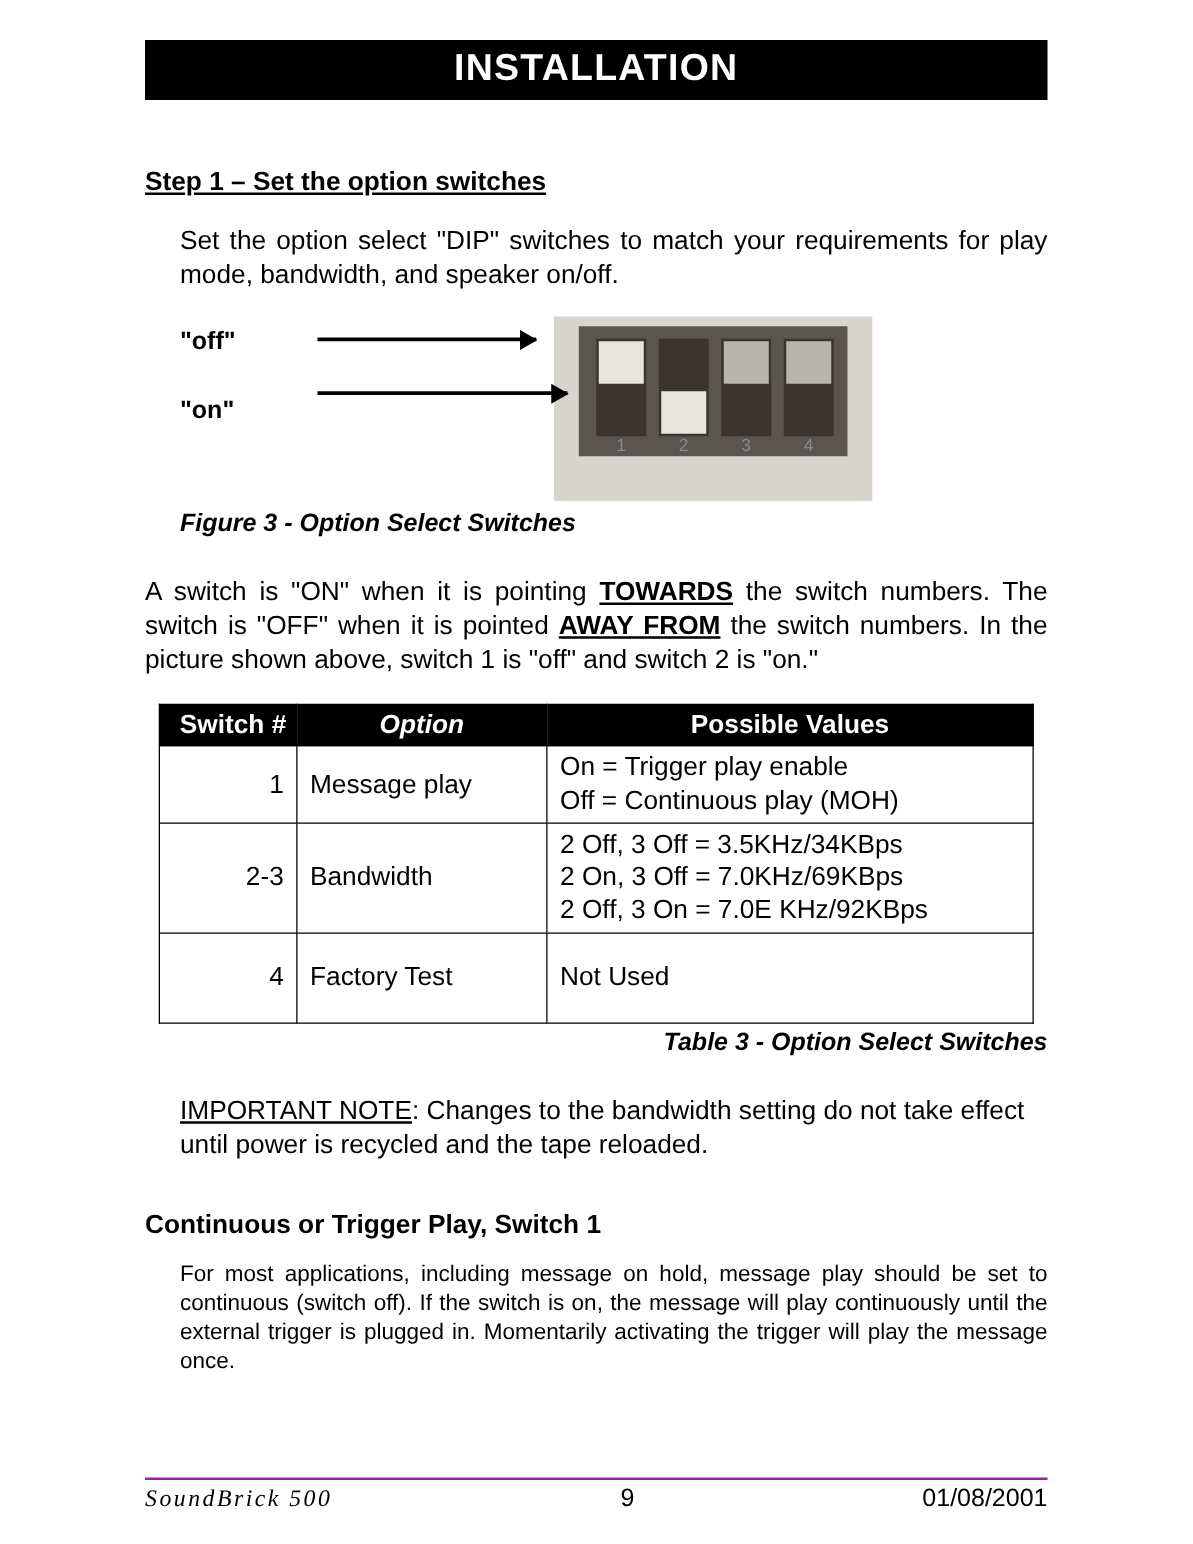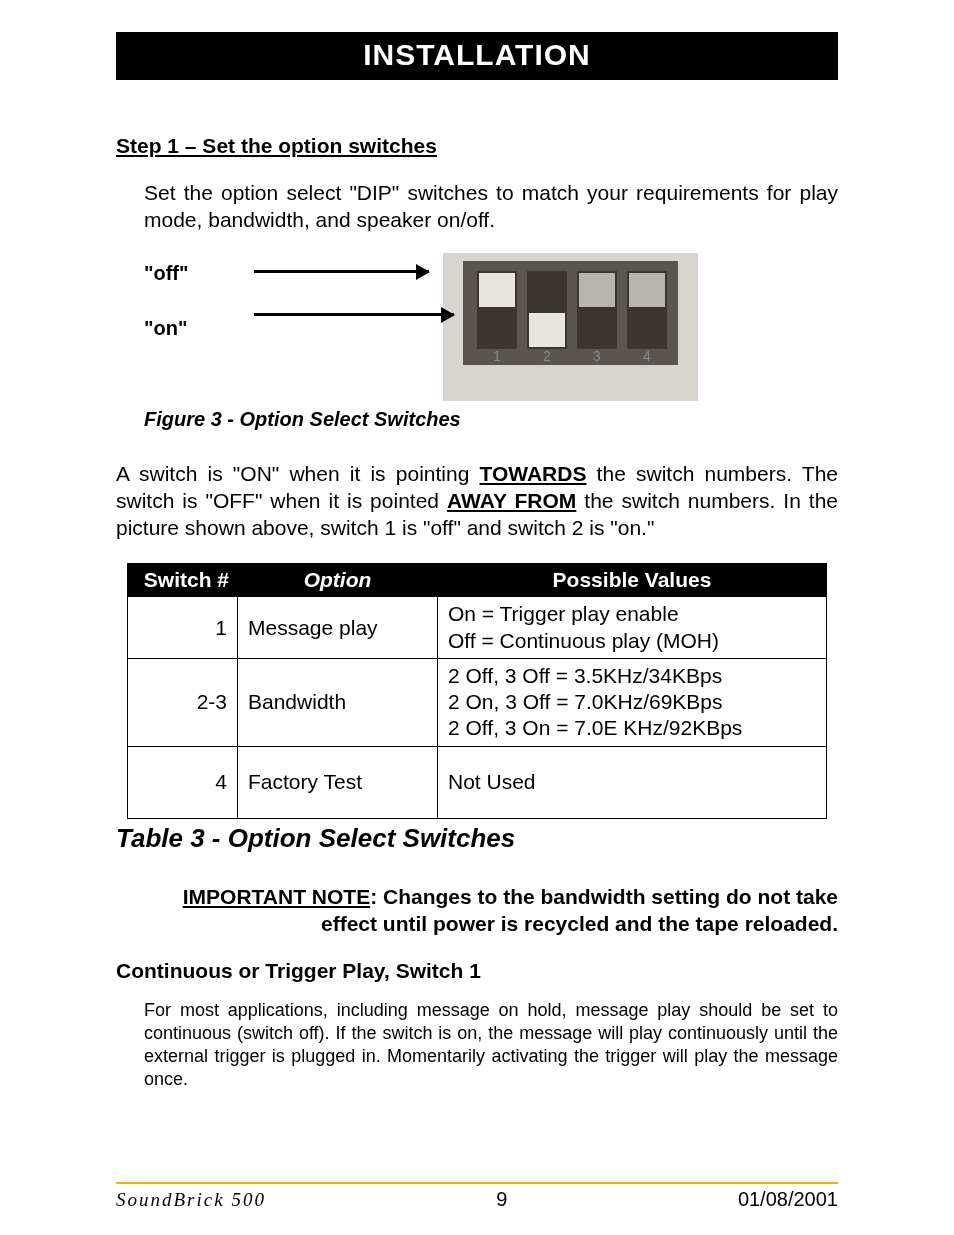--- a/index.html
+++ b/index.html
@@ -24,26 +24,26 @@
     .illustrative { text-align: center; font-style: italic; font-weight: bold; font-size: 24px; margin-top: 28px; line-height: 1.25; }
     .switch-desc { margin-top: 30px; text-align: justify; line-height: 1.28; padding-left: 0; font-size: 21px; }
     .emph-ul { font-weight: bold; text-decoration: underline; }
     table.switch-table { border-collapse: collapse; margin: 22px auto 0 auto; width: 700px; }
     table.switch-table th { background: #000; color: #fff; font-weight: bold; font-size: 21px; padding: 4px 8px; border: 1px solid #000; }
     table.switch-table td { border: 1px solid #000; padding: 4px 10px; font-size: 21px; line-height: 1.25; vertical-align: middle; }
     .col-sw { width: 110px; text-align: right; }
     .col-op { width: 200px; font-style: italic; }
     .col-pv { }
     .row4 td { height: 72px; }
-    .table-caption { text-align: left; font-style: italic; font-weight: bold; font-size: 26px; margin-top: 4px; }
-    .imp-note { margin-top: 30px; font-weight: bold; font-size: 21px; line-height: 1.28; padding-left: 28px; text-align: right; }
+    .table-caption { text-align: right; font-style: italic; font-weight: bold; font-size: 20px; margin-top: 4px; }
+    .imp-note { margin-top: 30px; font-weight: normal; font-size: 21px; line-height: 1.28; padding-left: 28px; }
     .imp-note .lead { text-decoration: underline; }
-    .sub-heading { font-weight: bold; margin-top: 22px; font-size: 21px; }
+    .sub-heading { font-weight: bold; margin-top: 39px; font-size: 21px; }
     .sub-para { text-align: justify; margin-top: 16px; line-height: 1.28; padding-left: 28px; font-size: 18px; }
-    .footer { position: absolute; bottom: 24px; left: 70px; right: 70px; border-top: 2px solid #eab308; padding-top: 4px; display: flex; justify-content: space-between; align-items: baseline; font-size: 20px; }
+    .footer { position: absolute; bottom: 24px; left: 70px; right: 70px; border-top: 2px solid #a21caf; padding-top: 4px; display: flex; justify-content: space-between; align-items: baseline; font-size: 20px; }
     .footer-left { font-family: "Lucida Handwriting", "Comic Sans MS", cursive; font-style: italic; letter-spacing: 2px; font-size: 19px; }
   </style>
 </head>
 <body>
 
 <div class="page">
   <div class="banner">INSTALLATION</div>
 
   <div class="step-heading">Step 1 – Set the option switches</div>
   <div class="body-para">Set the option select "DIP" switches to match your requirements for play mode, bandwidth, and speaker on/off.</div>

